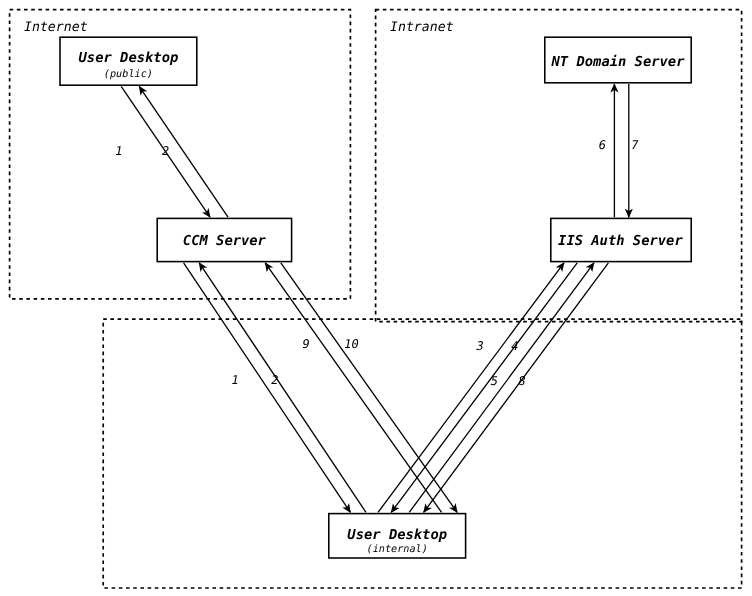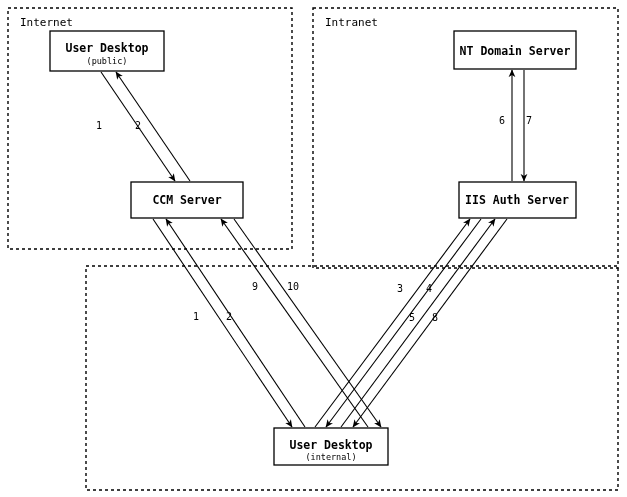--- a/index.html
+++ b/index.html
@@ -7,20 +7,21 @@
     padding: 0;
     background: #ffffff;
   }
   #diagram-root {
     position: relative;
     width: 627px;
     height: 497px;
     background: #ffffff;
     overflow: hidden;
     font-family: "DejaVu Sans Mono", "Liberation Mono", monospace;
+    font-style: italic;
   }
   svg.canvas {
     position: absolute;
     left: 0;
     top: 0;
     width: 627px;
     height: 497px;
   }
   .zone-rect {
     fill: none;

